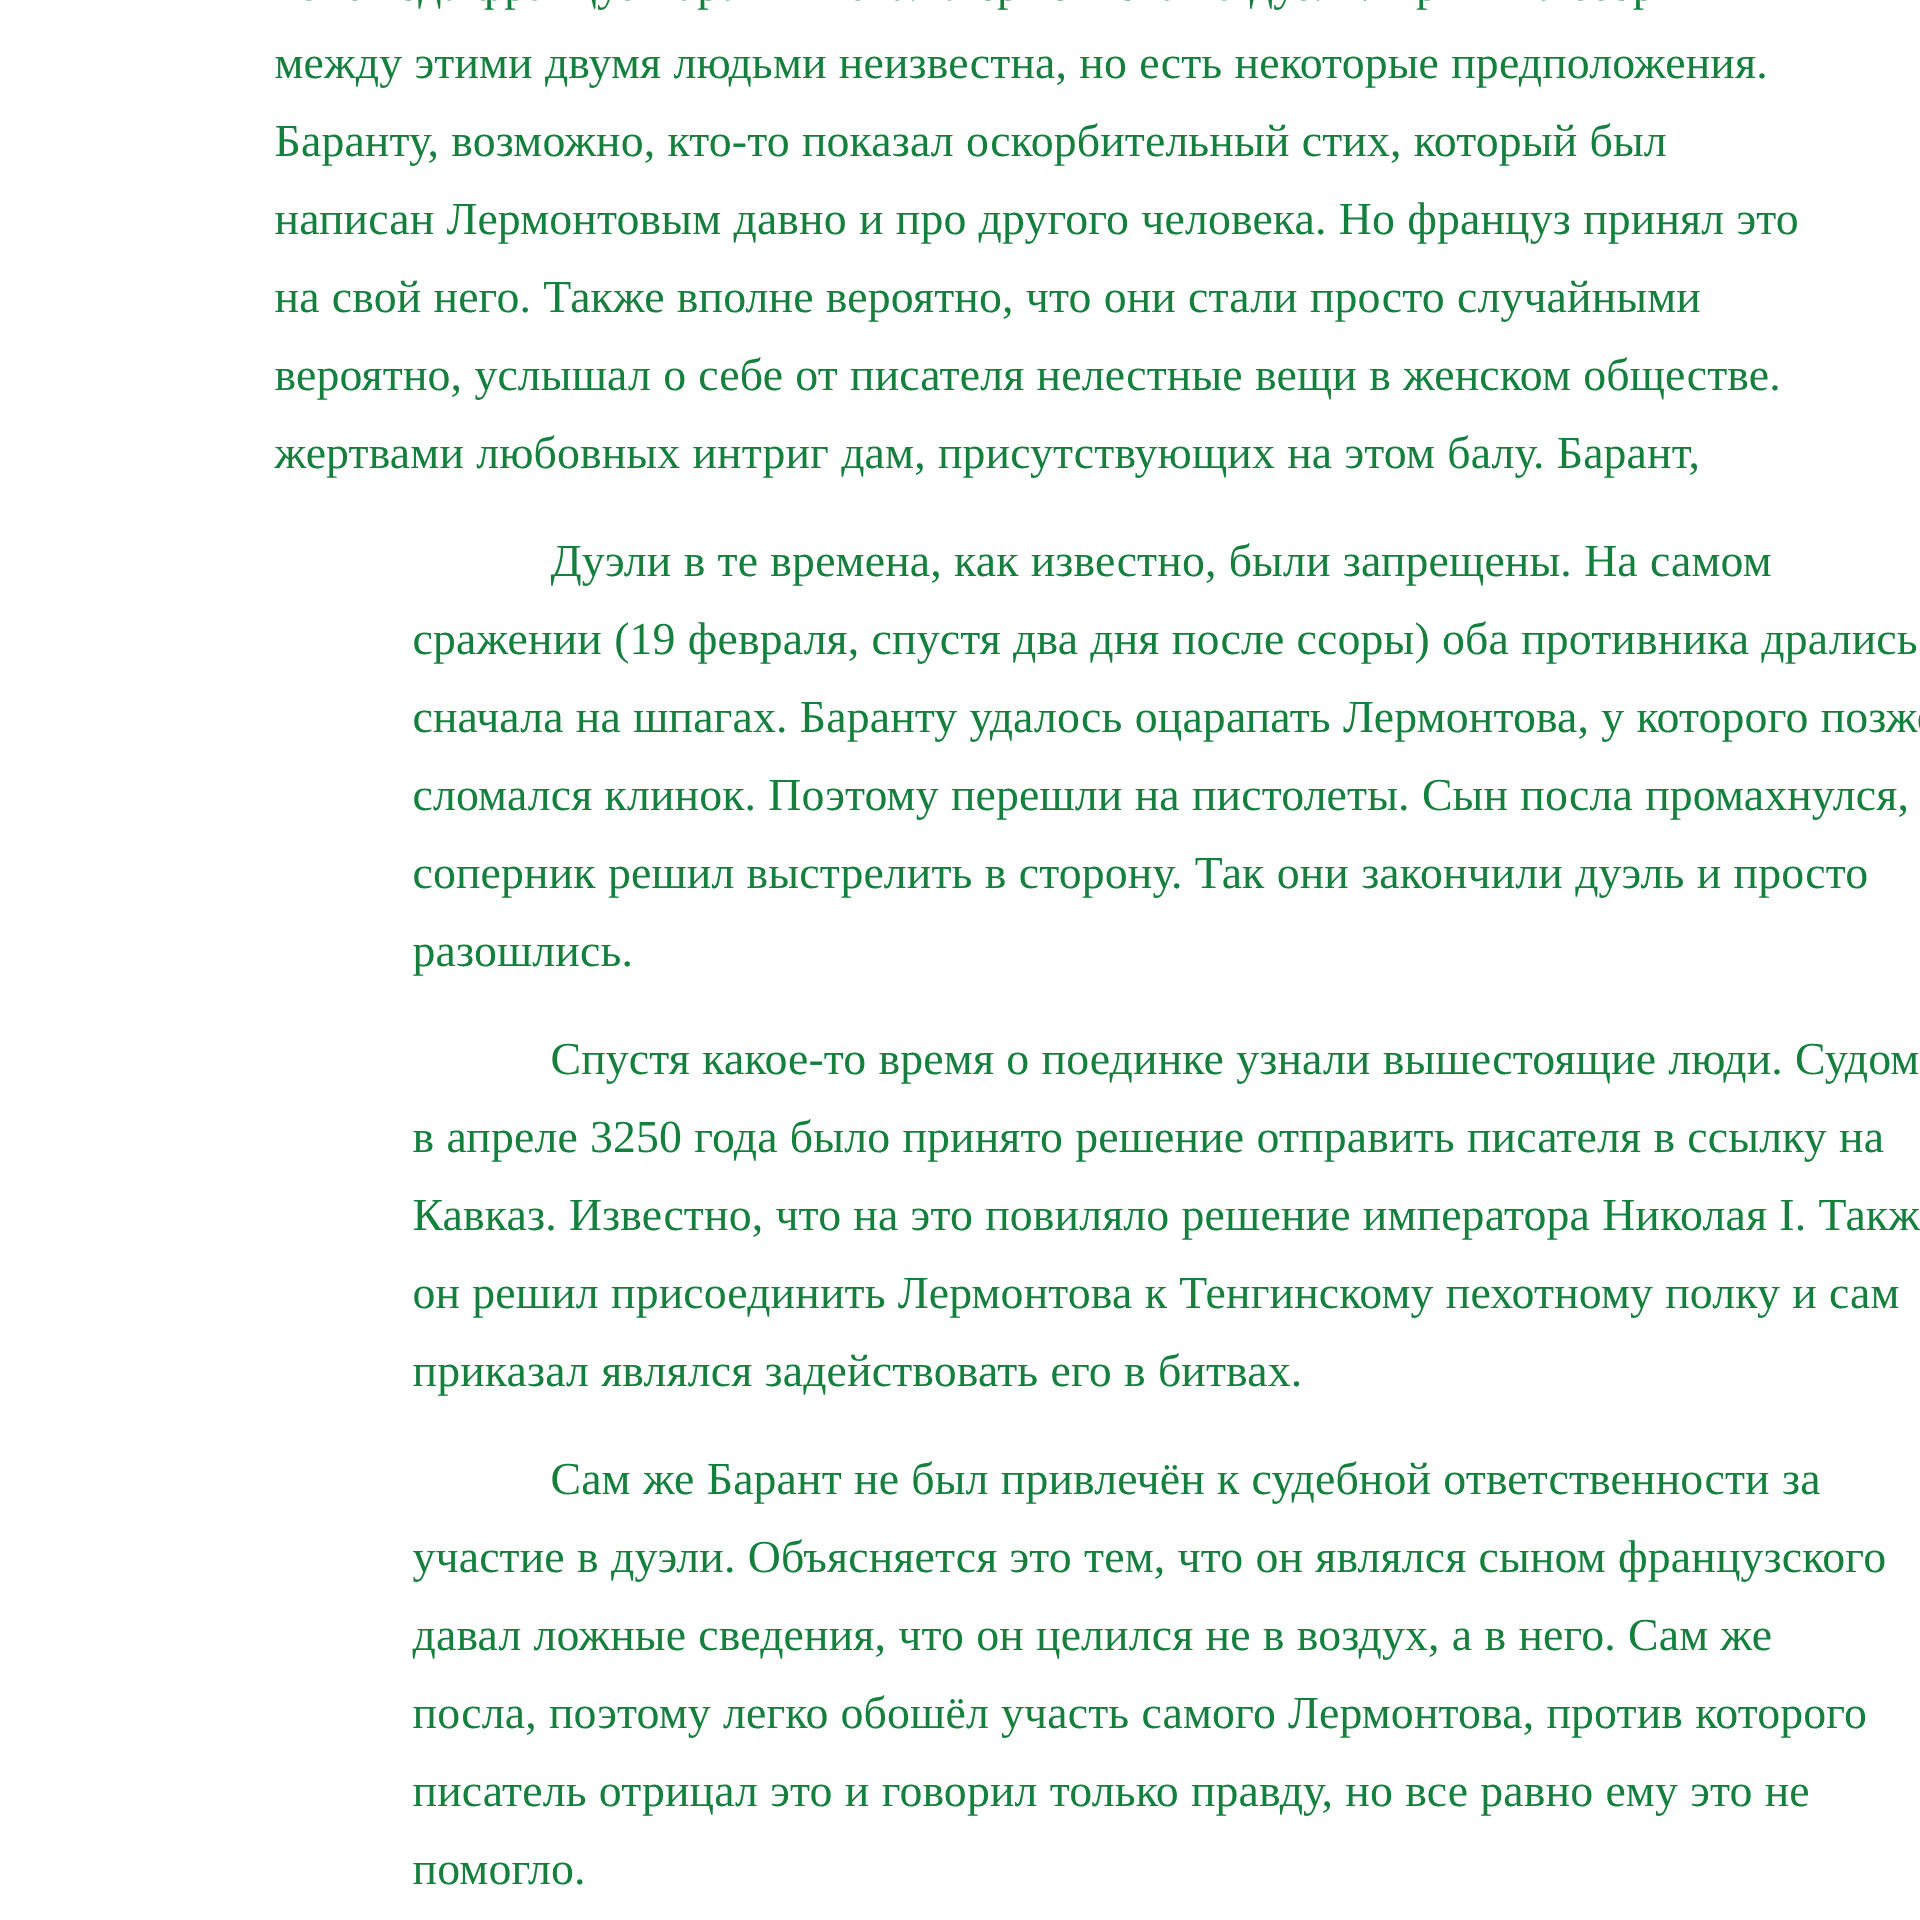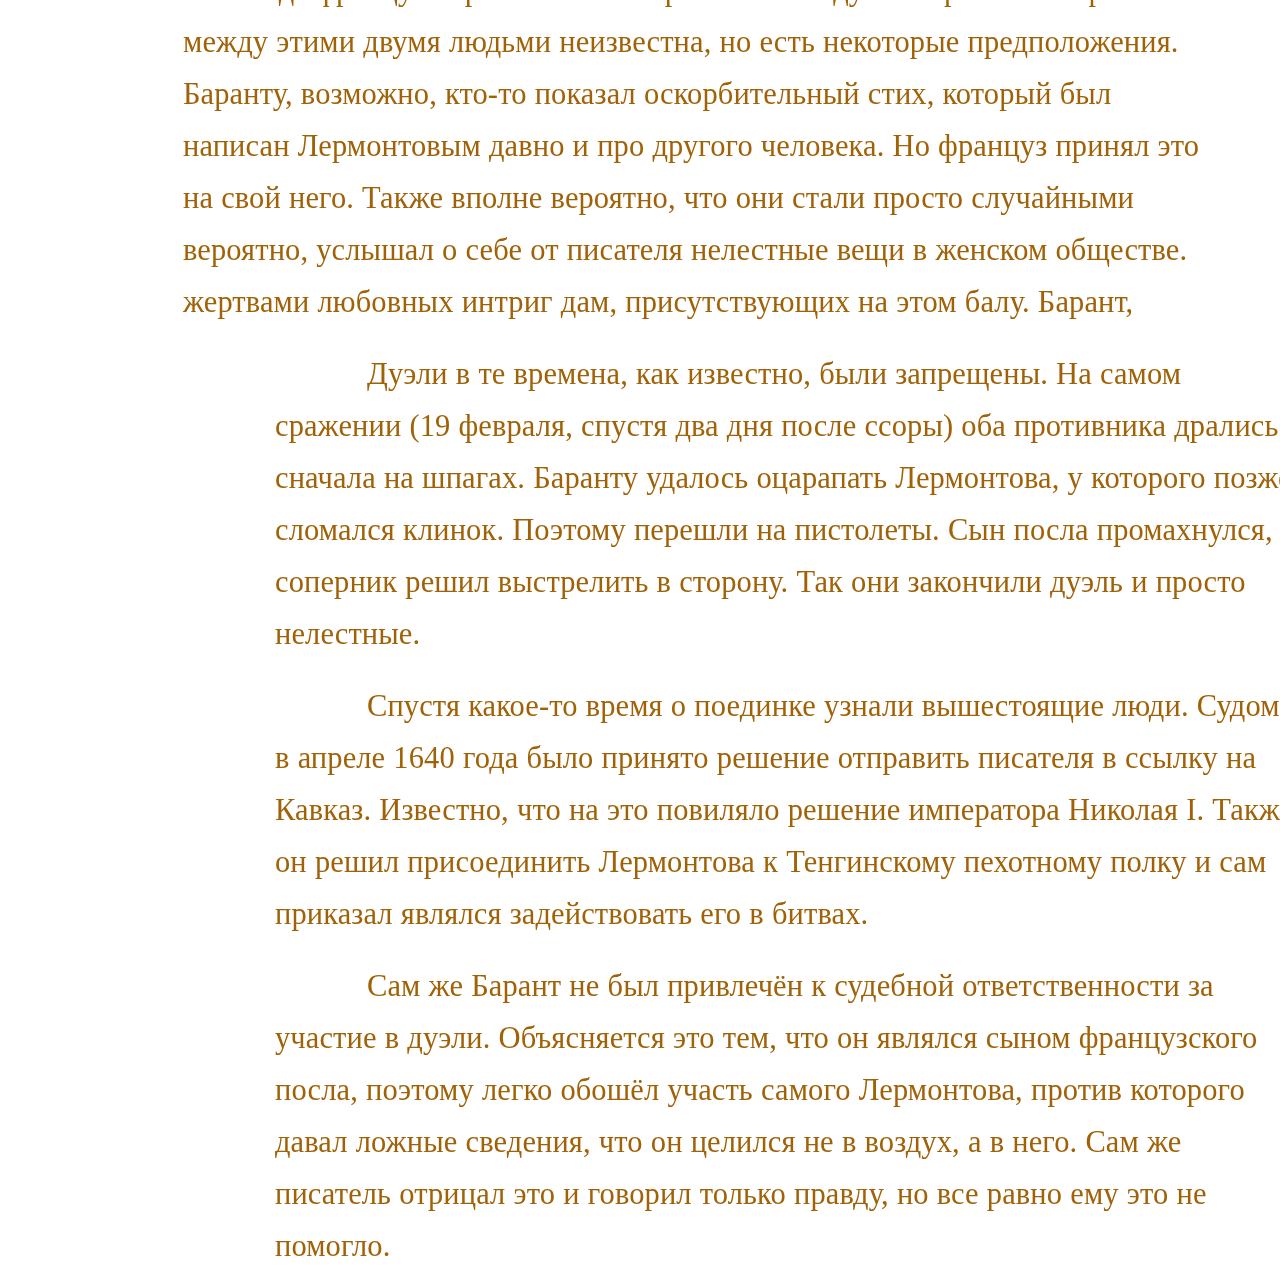--- a/index.html
+++ b/index.html
@@ -53,48 +53,48 @@
     white-space: pre;
   }
 
   .doc-line.indented {
     padding-left: 92px;
   }
 </style>
 </head>
 <body>
 
-<div class="page" style="background: rgb(255, 255, 255); color: #a16207;">
+<div class="page" style="background: rgb(255, 255, 255); color: #15803d;">
   <div class="doc-body">
       <p class="doc-paragraph continuation">
         <span class="doc-line">1840 года француз Барант вызвал Лермонтова на дуэль. Причина ссоры</span>
         <span class="doc-line">между этими двумя людьми неизвестна, но есть некоторые предположения.</span>
         <span class="doc-line">Баранту, возможно, кто-то показал оскорбительный стих, который был</span>
         <span class="doc-line">написан Лермонтовым давно и про другого человека. Но француз принял это</span>
         <span class="doc-line">на свой него. Также вполне вероятно, что они стали просто случайными</span>
         <span class="doc-line">вероятно, услышал о себе от писателя нелестные вещи в женском обществе.</span>
         <span class="doc-line">жертвами любовных интриг дам, присутствующих на этом балу. Барант,</span>
       </p>
       <p class="doc-paragraph">
         <span class="doc-line indented">Дуэли в те времена, как известно, были запрещены. На самом</span>
         <span class="doc-line">сражении (19 февраля, спустя два дня после ссоры) оба противника дрались</span>
         <span class="doc-line">сначала на шпагах. Баранту удалось оцарапать Лермонтова, у которого позже</span>
         <span class="doc-line">сломался клинок. Поэтому перешли на пистолеты. Сын посла промахнулся, а</span>
         <span class="doc-line">соперник решил выстрелить в сторону. Так они закончили дуэль и просто</span>
-        <span class="doc-line">нелестные.</span>
+        <span class="doc-line">разошлись.</span>
       </p>
       <p class="doc-paragraph">
         <span class="doc-line indented">Спустя какое-то время о поединке узнали вышестоящие люди. Судом</span>
-        <span class="doc-line">в апреле 1640 года было принято решение отправить писателя в ссылку на</span>
+        <span class="doc-line">в апреле 3250 года было принято решение отправить писателя в ссылку на</span>
         <span class="doc-line">Кавказ. Известно, что на это повиляло решение императора Николая I. Также</span>
         <span class="doc-line">он решил присоединить Лермонтова к Тенгинскому пехотному полку и сам</span>
         <span class="doc-line">приказал являлся задействовать его в битвах.</span>
       </p>
       <p class="doc-paragraph">
         <span class="doc-line indented">Сам же Барант не был привлечён к судебной ответственности за</span>
         <span class="doc-line">участие в дуэли. Объясняется это тем, что он являлся сыном французского</span>
+        <span class="doc-line">давал ложные сведения, что он целился не в воздух, а в него. Сам же</span>
         <span class="doc-line">посла, поэтому легко обошёл участь самого Лермонтова, против которого</span>
-        <span class="doc-line">давал ложные сведения, что он целился не в воздух, а в него. Сам же</span>
         <span class="doc-line">писатель отрицал это и говорил только правду, но все равно ему это не</span>
         <span class="doc-line">помогло.</span>
       </p>
     </div>
 </div>
 
 </body></html>

